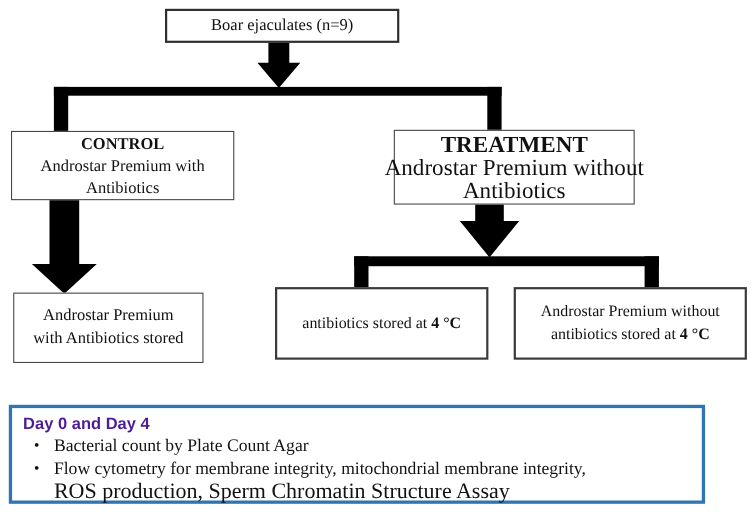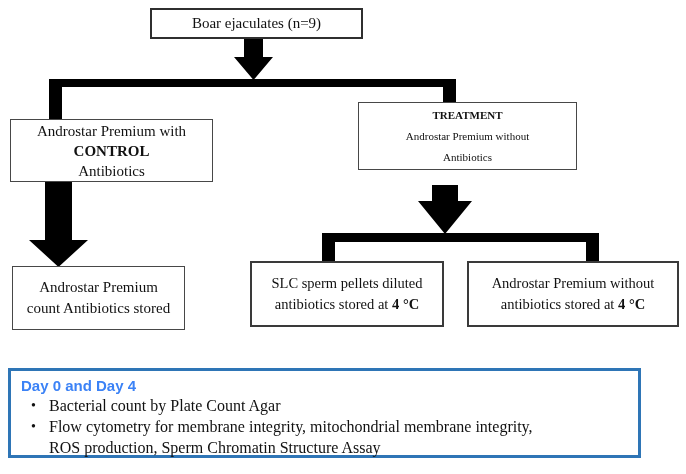--- a/index.html
+++ b/index.html
@@ -32,22 +32,22 @@
   .box-line { white-space: nowrap; }
   #top-box {
     left: 150px; top: 8px; width: 213px; height: 31px;
     font-size: 15px; border-width: 2px; border-color: #2f2f2f;
   }
   #control-box {
     left: 10px; top: 119px; width: 203px; height: 63px;
     font-size: 15px; line-height: 20px;
   }
   #treatment-box {
-    left: 358px; top: 102px; width: 219px; height: 68px;
-    font-size: 11px; line-height: 21px;
+    left: 358px; top: 118px; width: 219px; height: 68px;
+    font-size: 21px; line-height: 21px;
   }
   #control-storage-box {
     left: 12px; top: 266px; width: 173px; height: 64px;
     font-size: 15px; line-height: 21px;
   }
   #slc-with-box {
     left: 250px; top: 261px; width: 194px; height: 66px;
     font-size: 14.5px; line-height: 21px; border-width: 2px; border-color: #3a3a3a;
   }
   #slc-without-box {
@@ -61,36 +61,36 @@
     box-sizing: border-box;
     border: 3px solid #2e75b6;
     background: #ffffff;
     padding: 5px 10px 4px 10px;
   }
   .panel-heading {
     font-family: "Liberation Sans", sans-serif;
     font-weight: bold;
     font-size: 15px;
     line-height: 19px;
-    color: #3b82f6;
+    color: #4c1d95;
   }
   .bullet-row {
     display: flex;
     align-items: flex-start;
     font-size: 16px;
     line-height: 21px;
   }
   .bullet-dot {
     width: 18px;
     padding-left: 10px;
     flex: 0 0 auto;
     font-size: 14px;
   }
   .bullet-text { flex: 1 1 auto; }
-  .bullet-line2 { padding-left: 28px; font-size: 16px; line-height: 21px; }
+  .bullet-line2 { padding-left: 28px; font-size: 20px; line-height: 21px; }
 </style>
 </head>
 <body>
 
 <div class="stage">
 
   <svg class="connectors" width="686" height="368" viewBox="0 0 686 368">
 
     <polygon points="244,37 263,37 263,57 273,57 253.5,80 234,57 244,57" fill="#000000"></polygon>
 
@@ -108,24 +108,24 @@
   </svg>
 
   <div class="box" id="top-box">
     <div class="box-line">
       <span>Boar ejaculates (n=9)</span>
     </div>
   </div>
 
   <div class="box" id="control-box">
     <div class="box-line">
-      <span>Androstar Premium with</span>
+      <b>CONTROL</b>
     </div>
     <div class="box-line">
-      <b>CONTROL</b>
+      <span>Androstar Premium with</span>
     </div>
     <div class="box-line">
       <span>Antibiotics</span>
     </div>
   </div>
 
   <div class="box" id="treatment-box">
     <div class="box-line">
       <b>TREATMENT</b>
     </div>
@@ -135,28 +135,25 @@
     <div class="box-line">
       <span>Antibiotics</span>
     </div>
   </div>
 
   <div class="box" id="control-storage-box">
     <div class="box-line">
       <span>Androstar Premium</span>
     </div>
     <div class="box-line">
-      <span>count Antibiotics stored</span>
+      <span>with Antibiotics stored</span>
     </div>
   </div>
 
   <div class="box" id="slc-with-box">
-    <div class="box-line">
-      <span>SLC sperm pellets diluted</span>
-    </div>
     <div class="box-line">
       <span>antibiotics stored at </span><b>4 °C</b>
     </div>
   </div>
 
   <div class="box" id="slc-without-box">
     <div class="box-line">
       <span>Androstar Premium without</span>
     </div>
     <div class="box-line">

